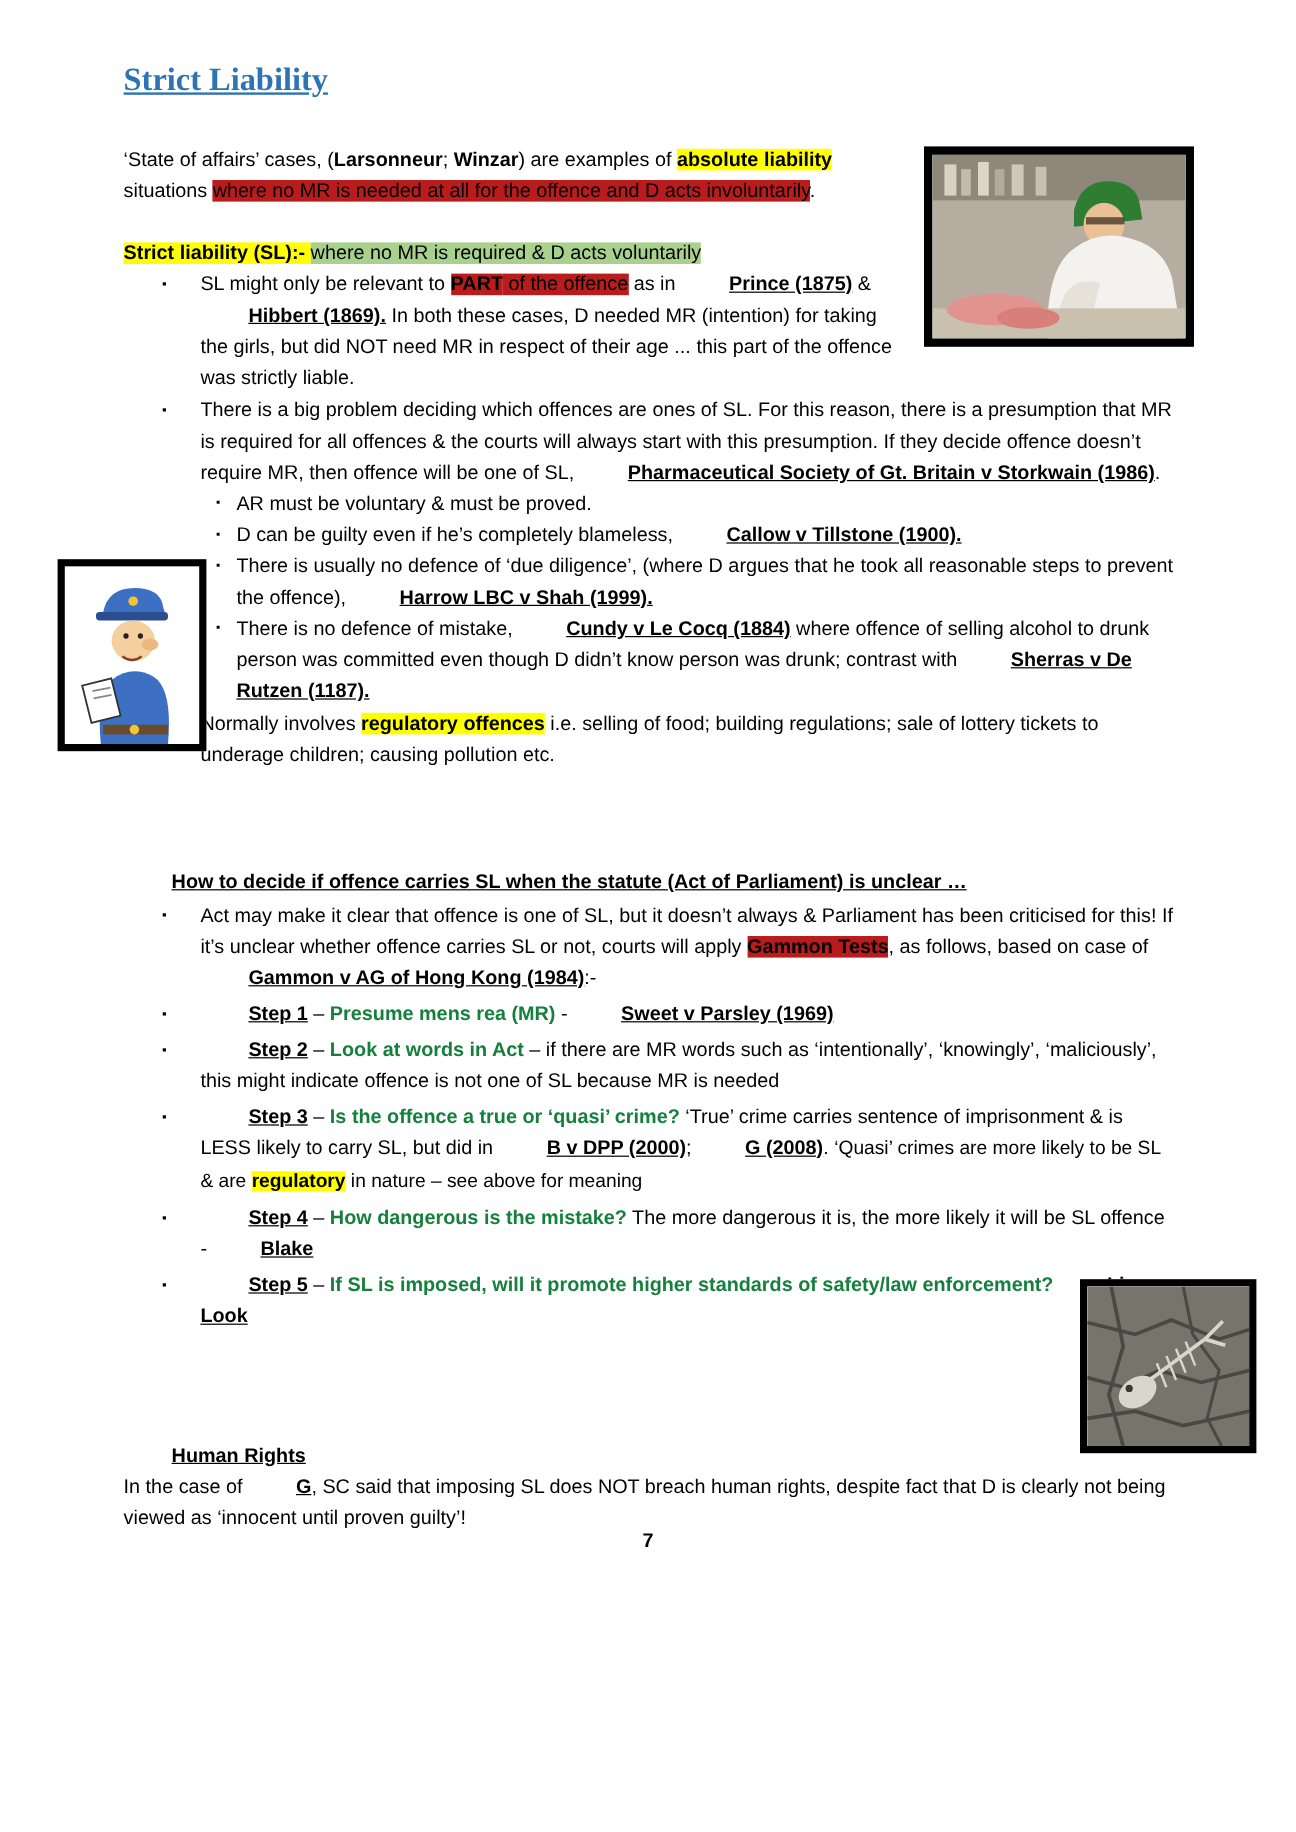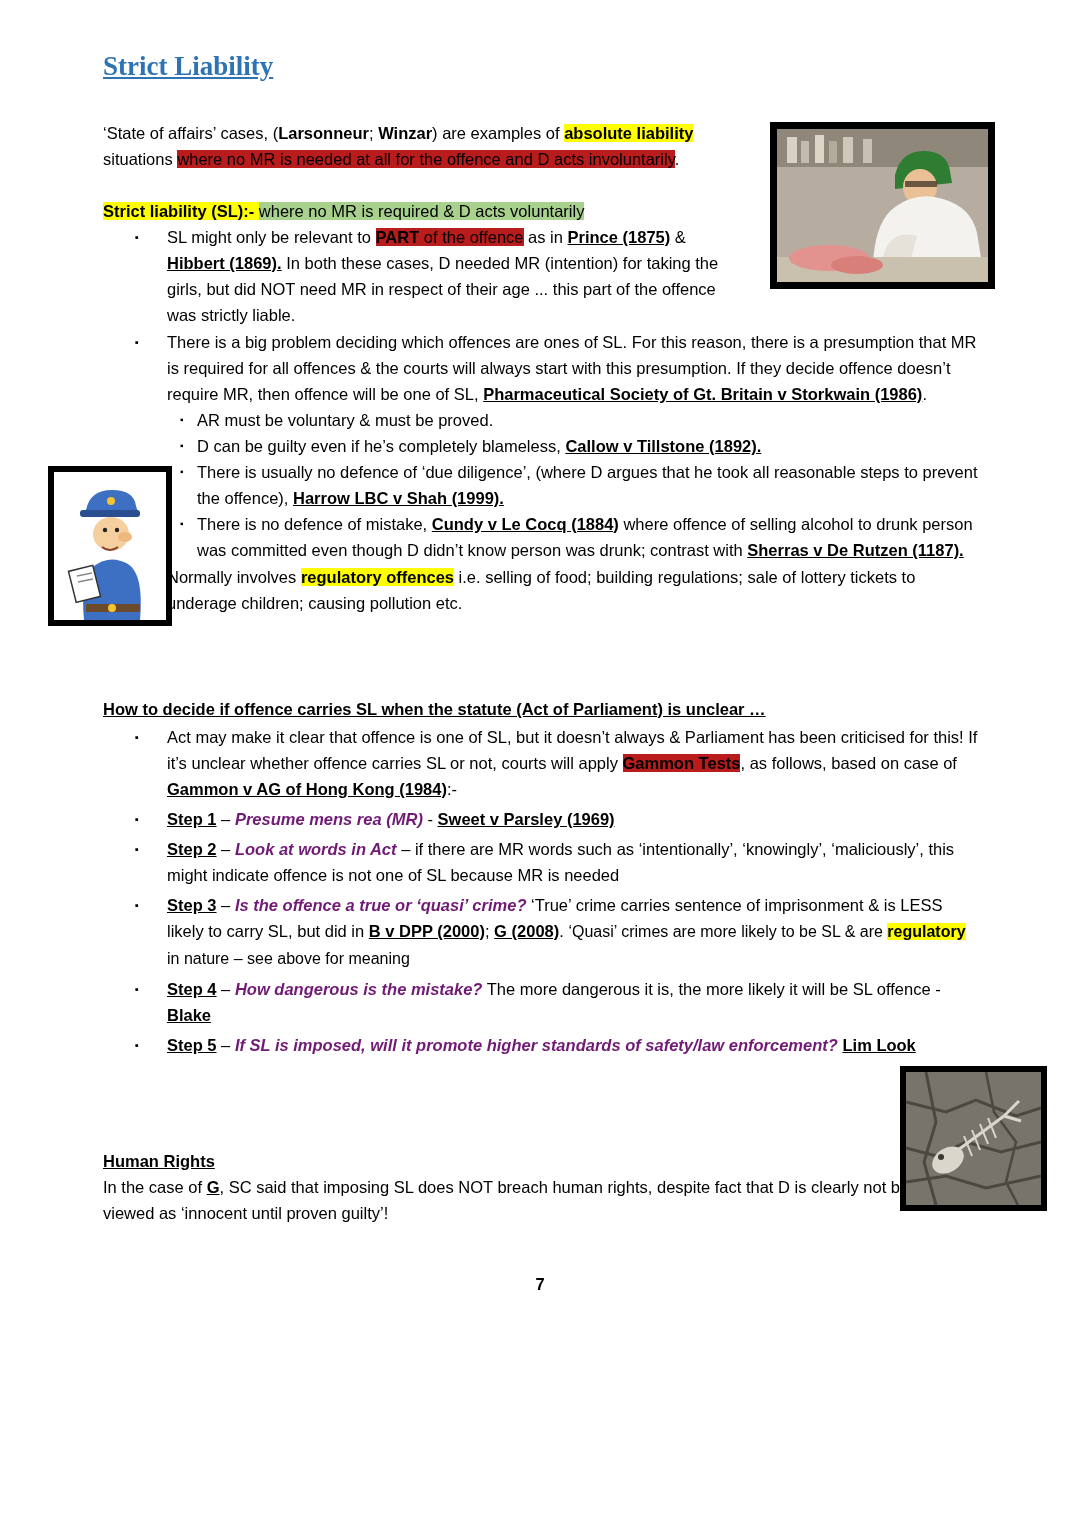--- a/index.html
+++ b/index.html
@@ -17,22 +17,22 @@
     font-family:"Liberation Serif", serif;
     font-size:27px; line-height:32px;
     color:#2E74B5; font-weight:bold; text-decoration:underline;
     margin-bottom:38px;
   }
   .para { margin:0; }
   .sl-def { margin-top:26px; }
 
   
   .b { font-weight:bold; }
-  .u { text-decoration:underline; }
-  .red { color:#701a75;font-style:italic; }
+  .u { text-decoration:underline;margin-left:40px; }
+  .red { color:#15803d; }
   .hlY { background:#FFFF00; }
   .hlP { background:#b91c1c;text-align:right; }
   .hlG { background:#A9D18E; }
   .hlC { background:#b91c1c; }
   .small { font-size:16px; }
 
   
   ul.l1 { list-style:none; padding-left:64px; margin:0; }
   ul.l1 > li { position:relative; margin-bottom:1px; }
   ul.l1 > li::before { content:"▪"; position:absolute; left:-32px; top:0; font-size:11px; line-height:26px; }
@@ -88,21 +88,21 @@
   <p class="para"><span>‘State of affairs’ cases, (</span><span class="b">Larsonneur</span><span>; </span><span class="b">Winzar</span><span>) are examples of </span><span class="b hlY">absolute liability</span><span> situations </span><span class="hlP">where no MR is needed at all for the offence and D acts involuntarily</span><span>.</span></p>
 
   <p class="para sl-def"><span class="b hlY">Strict liability (SL):- </span><span class="hlG">where no MR is required &amp; D acts voluntarily</span></p>
 
   <ul class="l1">
     <li><span>SL might only be relevant to </span><span class="b hlC">PART</span><span class="hlC"> of the offence</span><span> as in </span><span class="b u">Prince (1875)</span><span> &amp; </span><span class="b u">Hibbert (1869).</span><span> In both these cases, D needed MR (intention) for taking the girls, but did NOT need MR in respect of their age ... this part of the offence was strictly liable.</span></li>
     <li>
       <span><span>There is a big problem deciding which offences are ones of SL. For this reason, there is a presumption that MR is required for all offences &amp; the courts will always start with this presumption. If they decide offence doesn’t require MR, then offence will be one of SL, </span><span class="b u">Pharmaceutical Society of Gt. Britain v Storkwain (1986)</span><span>.</span></span>
       <ul class="l2">
         <li><span>AR must be voluntary &amp; must be proved.</span></li>
-        <li><span>D can be guilty even if he’s completely blameless, </span><span class="b u">Callow v Tillstone (1892).</span></li>
+        <li><span>D can be guilty even if he’s completely blameless, </span><span class="b u">Callow v Tillstone (1900).</span></li>
         <li><span>There is usually no defence of ‘due diligence’, (where D argues that he took all reasonable steps to prevent the offence), </span><span class="b u">Harrow LBC v Shah (1999).</span></li>
         <li><span>There is no defence of mistake, </span><span class="b u">Cundy v Le Cocq (1884)</span><span> where offence of selling alcohol to drunk person was committed even though D didn’t know person was drunk; contrast with </span><span class="b u">Sherras v De Rutzen (1187).</span></li>
       </ul>
     </li>
     <li><span>Normally involves </span><span class="b hlY">regulatory offences</span><span> i.e. selling of food; building regulations; sale of lottery tickets to underage children; causing pollution etc.</span></li>
   </ul>
 
   <figure class="photo photo-policeman" aria-label="Cartoon of a policeman writing a ticket">
     <svg viewBox="0 0 112 148" preserveAspectRatio="none">
       <rect width="112" height="148" fill="#ffffff"></rect>

